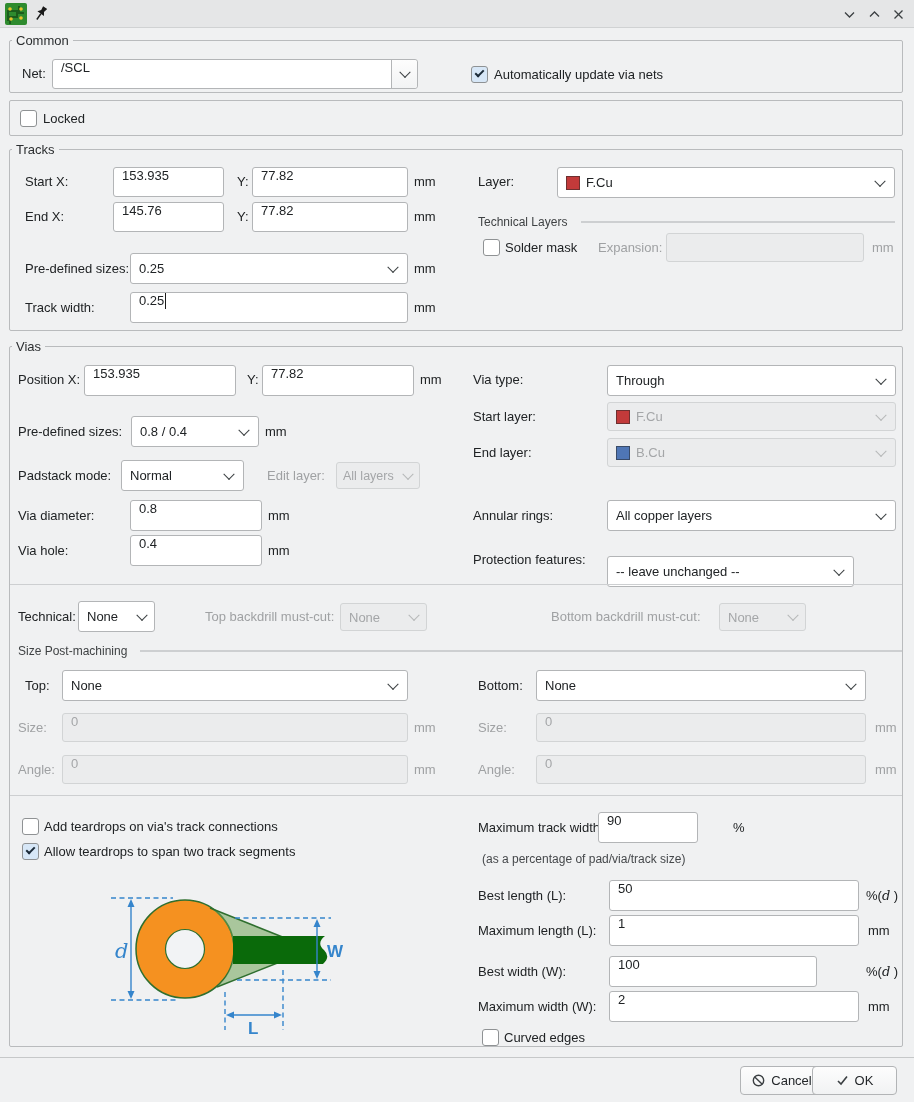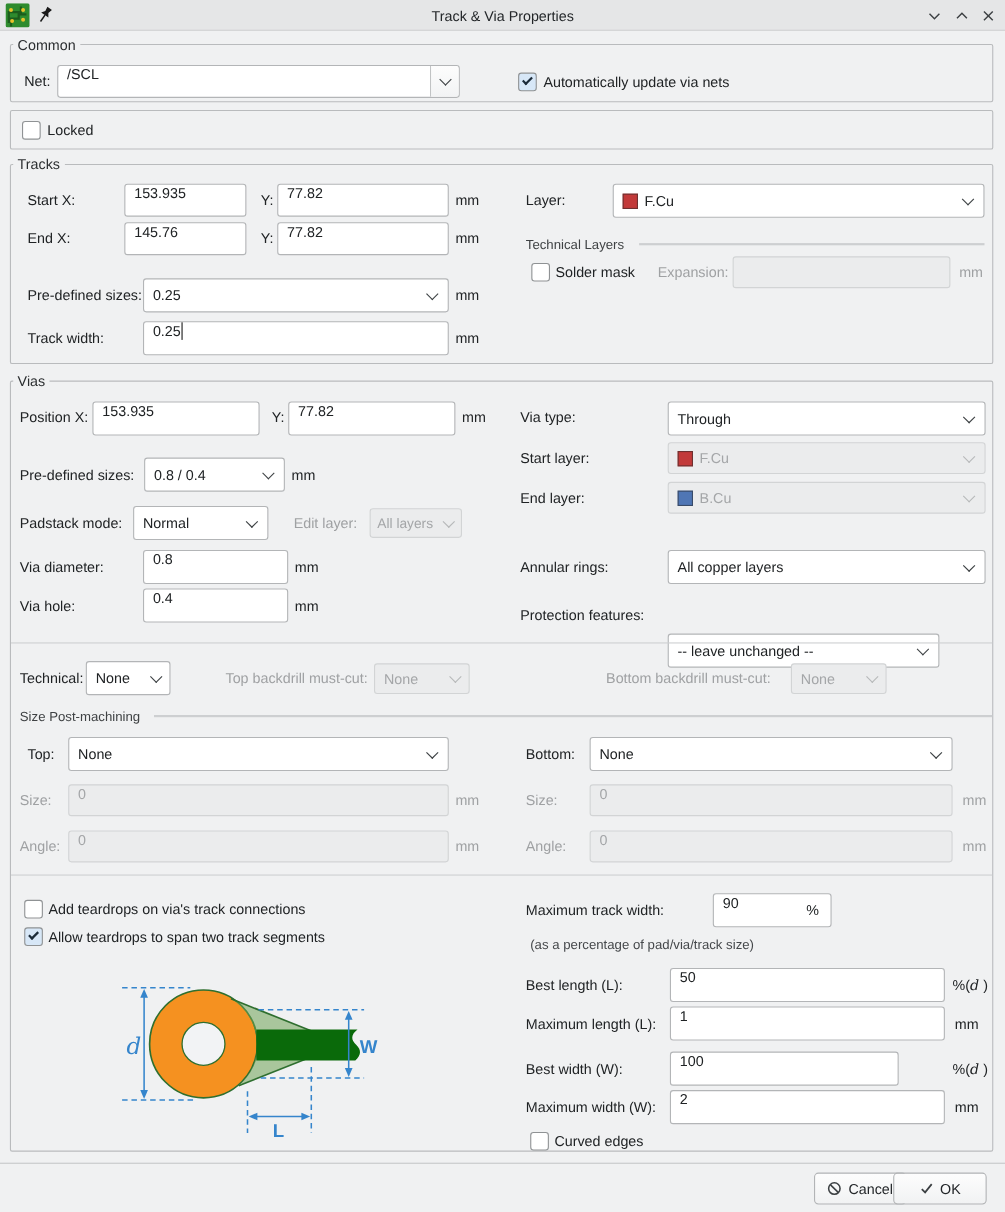--- a/index.html
+++ b/index.html
@@ -41,21 +41,20 @@
         <circle cx="6" cy="16" r="1.8" fill="#e8c22a"></circle>
         <circle cx="16" cy="15" r="1.8" fill="#e8c22a"></circle>
       </svg>
   </span>
   <span style="position:absolute;left:33px;top:5px;transform:rotate(35deg)">
     <svg width="14" height="17" viewBox="0 0 14 17">
         <path d="M4.5 1 h5 l-1 4.2 2.3 3.3 h-8 l2.3 -3.3 Z" fill="#1a1a1a"></path>
         <rect x="6.3" y="8.5" width="1.4" height="7" fill="#1a1a1a"></rect>
       </svg>
   </span>
-  <div class="title">Track &amp; Via Properties</div>
   <span class="winbtn" style="left:841px">
     <svg width="13" height="13">
         <polyline points="2,4.5 6.5,9 11,4.5" fill="none" stroke="#3c4043" stroke-width="1.3"></polyline>
       </svg>
   </span>
   <span class="winbtn" style="left:866px">
     <svg width="13" height="13">
         <polyline points="2,8.5 6.5,4 11,8.5" fill="none" stroke="#3c4043" stroke-width="1.3"></polyline>
       </svg>
   </span>
@@ -203,21 +202,21 @@
   <span class="chev"></span>
 </div>
 
 <span class="lbl" style="left:18px;top:543px">Via hole:</span>
 <div class="inp" style="left:130px;top:535px;width:132px;height:31px">
     <span>0.4</span>
   </div>
 <span class="lbl" style="left:268px;top:543px">mm</span>
 
 <span class="lbl" style="left:473px;top:552px">Protection features:</span>
-<div class="sel" style="left:607px;top:576px;width:247px;height:31px">
+<div class="sel" style="left:607px;top:556px;width:247px;height:31px">
   <span>-- leave unchanged --</span>
   <span class="chev"></span>
 </div>
 
 <div class="hline" style="left:10px;top:584px;width:892px;height:1px"></div>
 
 <span class="lbl" style="left:18px;top:609px">Technical:</span>
 <div class="sel" style="left:78px;top:601px;width:77px;height:31px">
   <span>None</span>
   <span class="chev" style="right:8px"></span>
@@ -302,21 +301,21 @@
     <polygon points="131,155 139,151.5 139,158.5"></polygon>
         <polygon points="187,155 179,151.5 179,158.5"></polygon>
   </g>
   <text x="20" y="98" font-size="21" font-style="italic" font-family="DejaVu Serif, serif" style="fill: rgb(53, 133, 204);">d</text>
   <text x="232" y="97" font-size="17" font-weight="bold" font-family="Liberation Sans, sans-serif" style="fill: rgb(53, 133, 204);">W</text>
   <text x="153" y="174" font-size="17" font-weight="bold" font-family="Liberation Sans, sans-serif" style="fill: rgb(53, 133, 204);">L</text>
 </svg>
 </div>
 
 <span class="lbl" style="left:478px;top:820px">Maximum track width:</span>
-<div class="inp" style="left:648px;top:812px;width:108px;height:31px">
+<div class="inp" style="left:598px;top:812px;width:100px;height:31px">
     <span>90</span>
   </div>
 <span class="lbl" style="left:733px;top:820px">%</span>
 <span class="note" style="left:482px;top:852px">(as a percentage of pad/via/track size)</span>
 
 <span class="lbl" style="left:478px;top:888px">Best length (L):</span>
 <div class="inp" style="left:609px;top:880px;width:250px;height:31px">
     <span>50</span>
   </div>
 <span class="lbl" style="left:866px;top:888px"><span>%(</span><span class="it">d</span><span> )</span></span>

